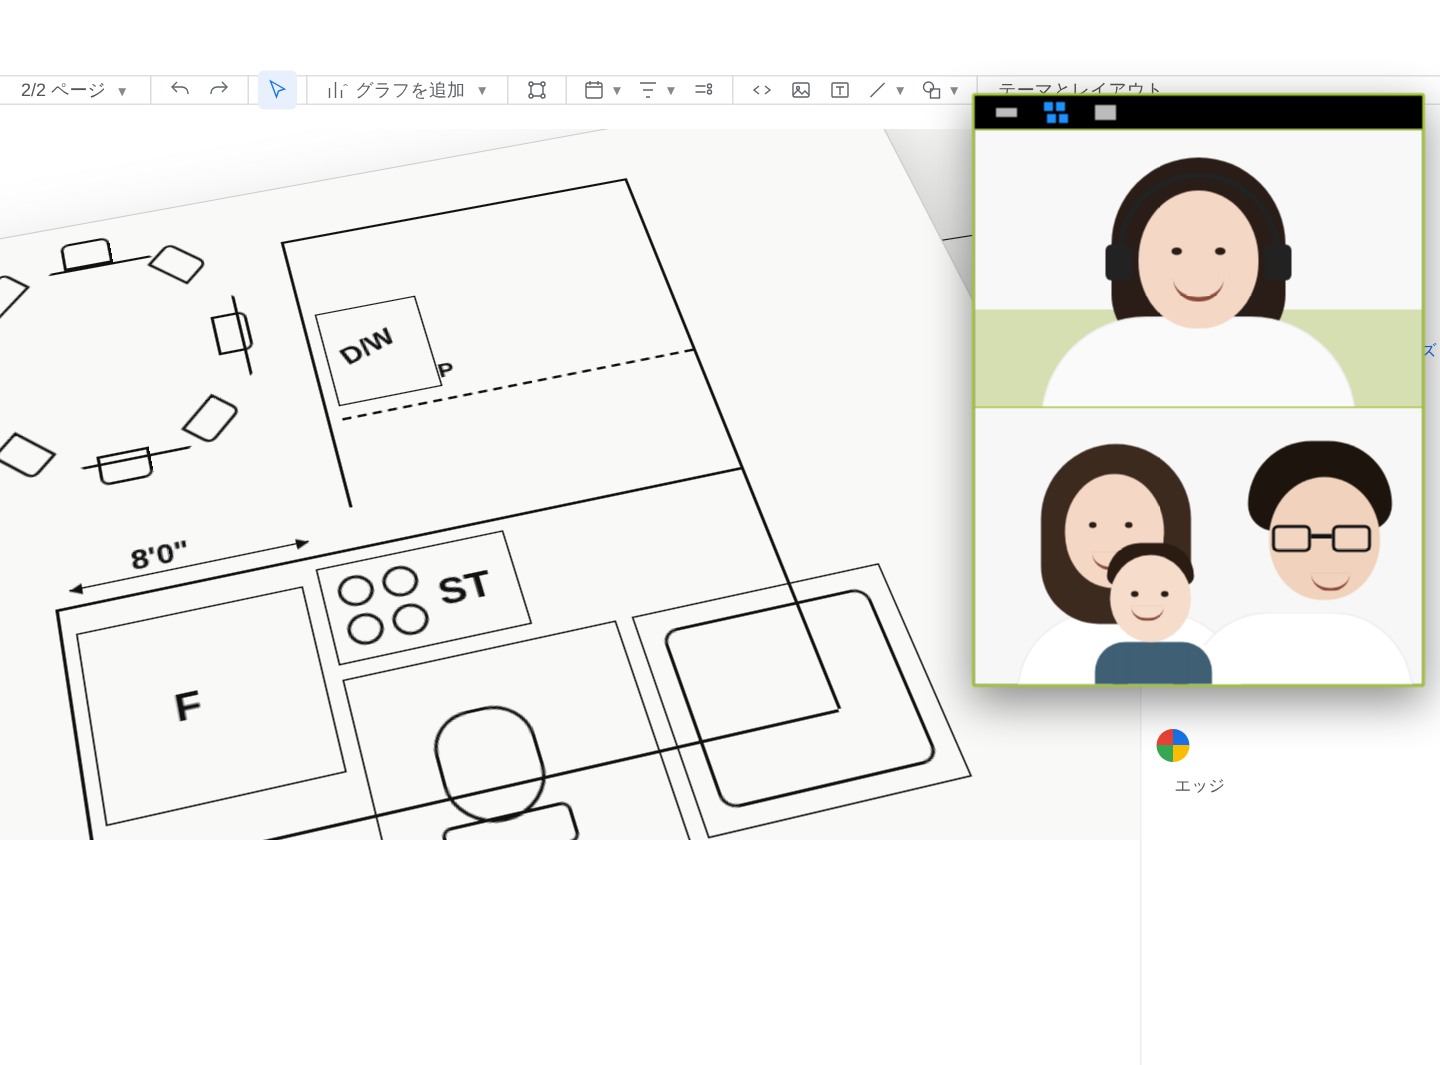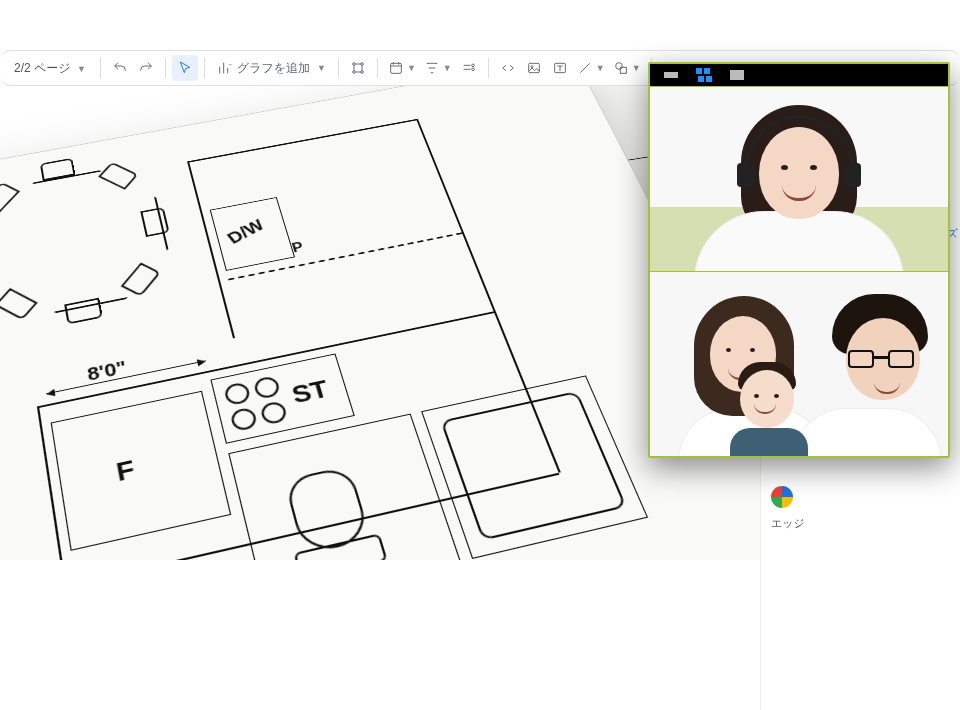--- a/index.html
+++ b/index.html
@@ -1,27 +1,27 @@
 <!DOCTYPE html>
 <html><head>
 <meta charset="utf-8">
 <style>
   * { box-sizing: border-box; margin: 0; padding: 0; }
   html, body { width: 960px; height: 710px; font-family: "Helvetica Neue", Arial, sans-serif; background: #fff; overflow: hidden; }
 
   
   .toolbar {
     display: flex; align-items: center;
-    height: 36px;
+    height: 20px;
     border-top: 1px solid #e0e0e0;
     border-bottom: 1px solid #e0e0e0;
     padding: 0 6px;
     font-size: 12px; color: #555;
     background: #fff;
-    position: absolute; left: 0; right: 0; top: 50px; border-radius: 11px;
+    position: absolute; left: 0; right: 0; top: 50px;
   }
   .tb-sep { width: 1px; height: 20px; background: #dadce0; margin: 0 6px; }
   .tb-btn {
     display: flex; align-items: center; justify-content: center;
     min-width: 26px; height: 26px; padding: 0 4px;
     border-radius: 4px; cursor: pointer; color: #5f6368;
   }
   .tb-btn.sel { background: #e8f0fe; color: #1a73e8; }
   .tb-text { padding: 0 8px; cursor: pointer; }
   .caret { font-size: 9px; margin-left: 3px; color: #888; }
@@ -77,21 +77,21 @@
     position: absolute; right: 0; top: 0; width: 200px; bottom: 0;
     background: #fff; border-left: 1px solid #eee;
     padding: 400px 10px 10px 10px;
     font-size: 11px; color: #444;
   }
   .swatches { display: flex; gap: 4px; margin-bottom: 6px; flex-wrap: wrap; }
   .pie {
     width: 22px; height: 22px; border-radius: 50%;
     background: conic-gradient(#1a73e8 0 90deg, #fbbc04 90deg 180deg, #34a853 180deg 270deg, #ea4335 270deg 360deg);
   }
-  .side-label { margin: 8px 0 6px 0; color: #555; }
+  .side-label { margin: 8px 0 6px 12px; color: #555; }
   .side-btn {
     border: 1px solid #dadce0; border-radius: 4px; padding: 8px 10px;
     text-align: center; color: #1a73e8; font-size: 12px; cursor: pointer;
   }
 
   
   .vc-window {
     position: absolute; right: 10px; top: 62px;
     width: 302px; height: 396px;
     background: #000;

